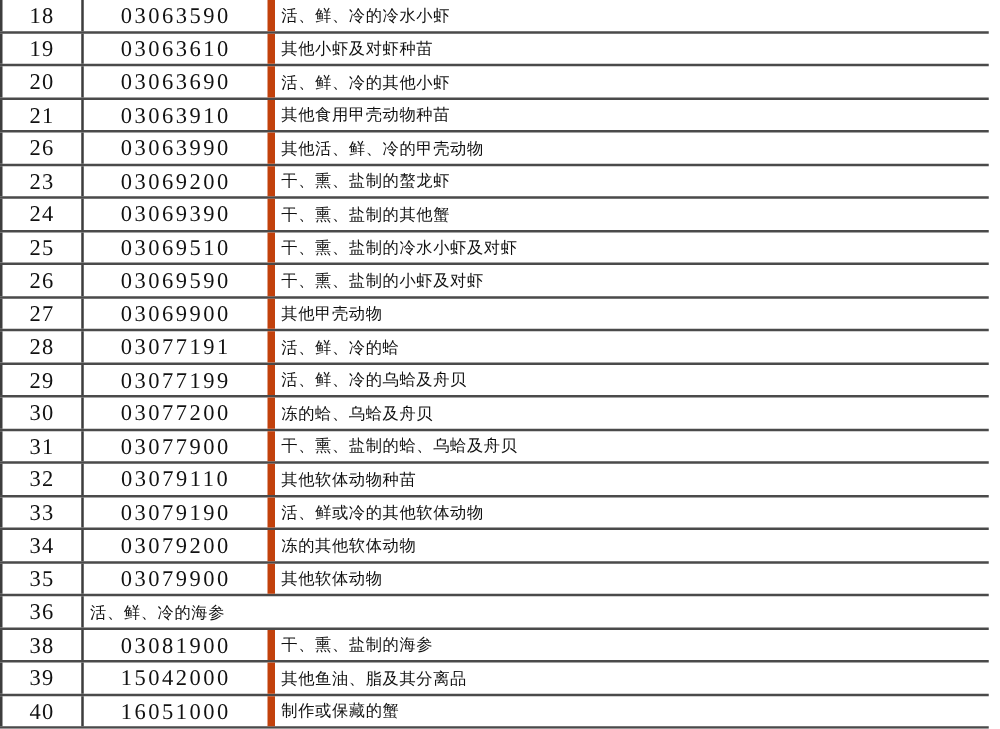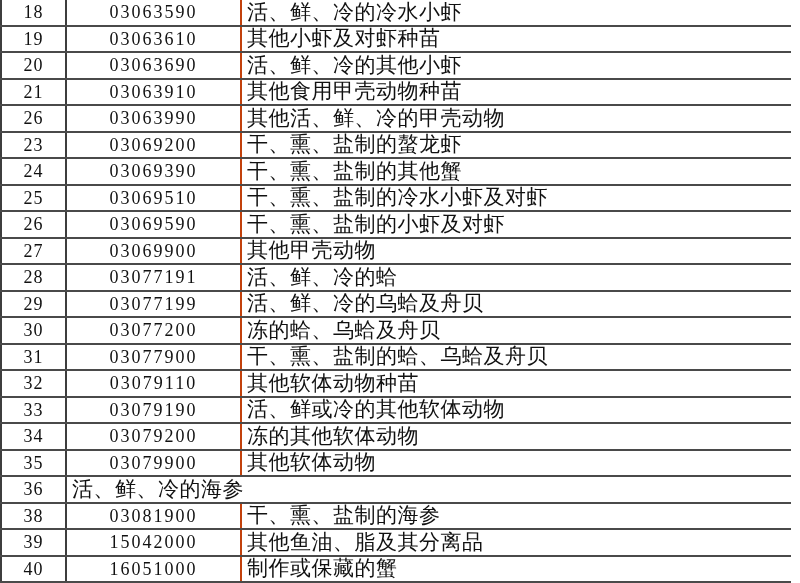--- a/index.html
+++ b/index.html
@@ -40,30 +40,30 @@
     line-height: 1;
   }
   .cell.no {
     width: 67px;
     border-left: 2px solid #3d3d3d;
     border-right: 2px solid #3d3d3d;
     justify-content: center;
     letter-spacing: 1px;
   }
   .cell.code {
-    width: 175px;
-    border-right: 2px solid #c2410c;
+    width: 153px;
+    border-right: 6px solid #c2410c;
     justify-content: center;
     letter-spacing: 2px;
   }
   .cell.desc {
     flex: 1;
     justify-content: flex-start;
     padding-left: 5px;
-    font-size: 21px;
+    font-size: 13px;
     letter-spacing: 0.5px;
   }
 </style>
 </head>
 <body>
 
 <div class="table">
   <div class="row">
     <div class="cell no">18</div>
     <div class="cell code">03063590</div>

